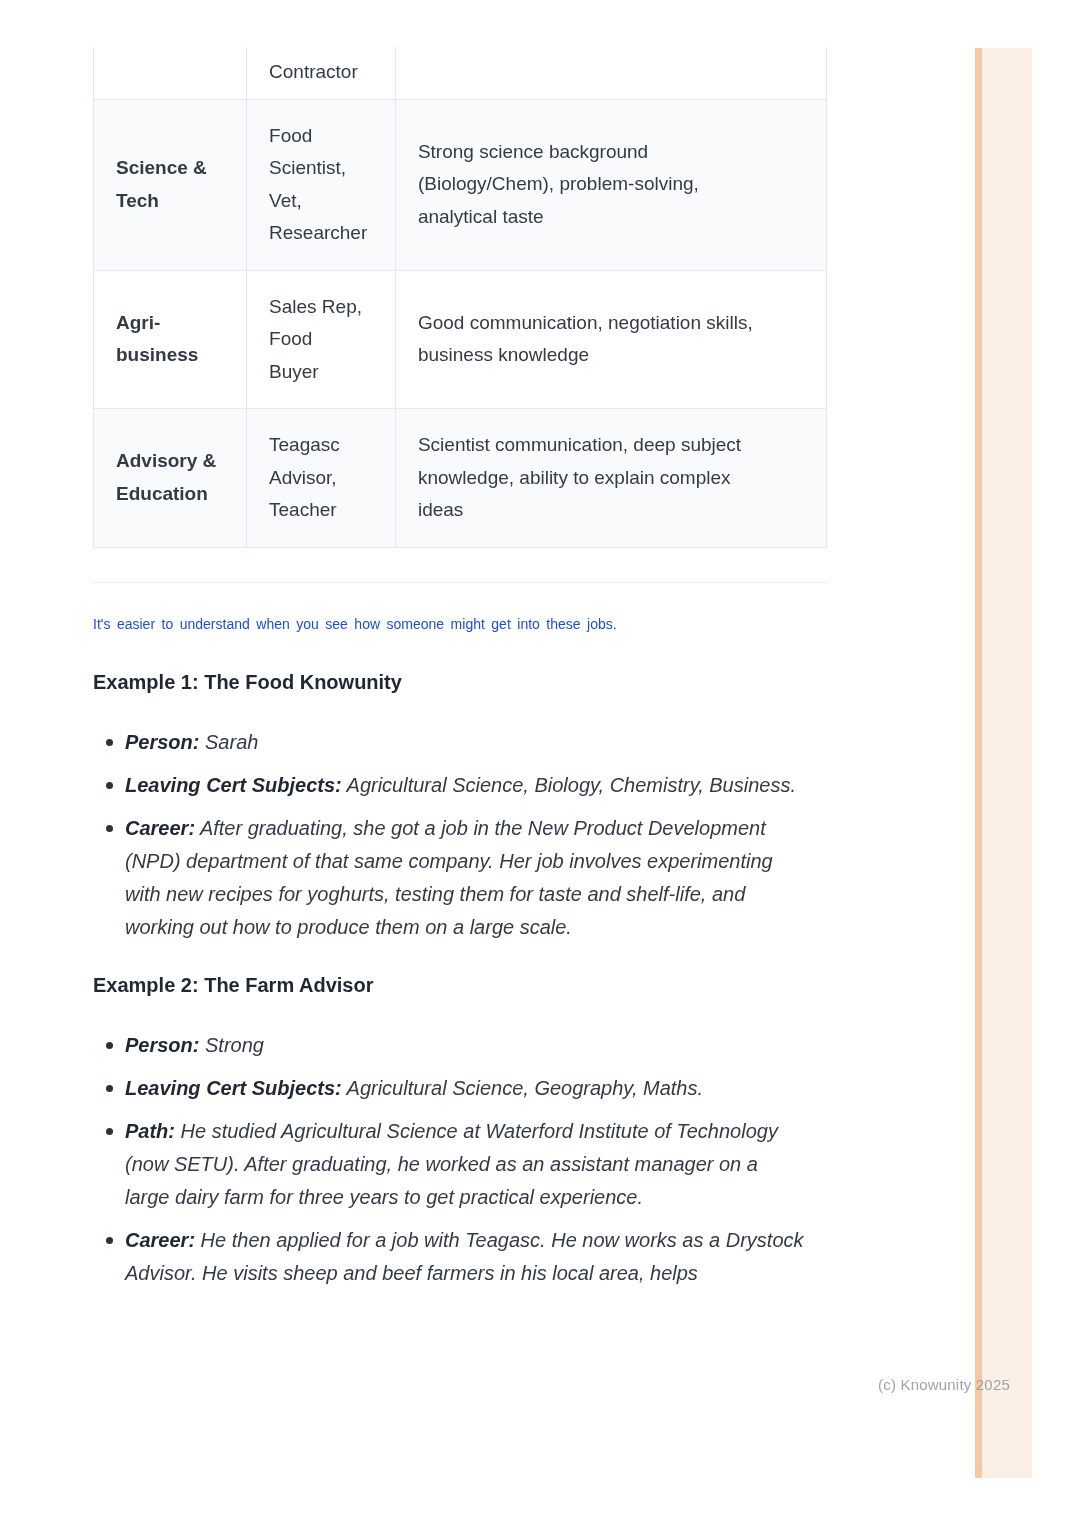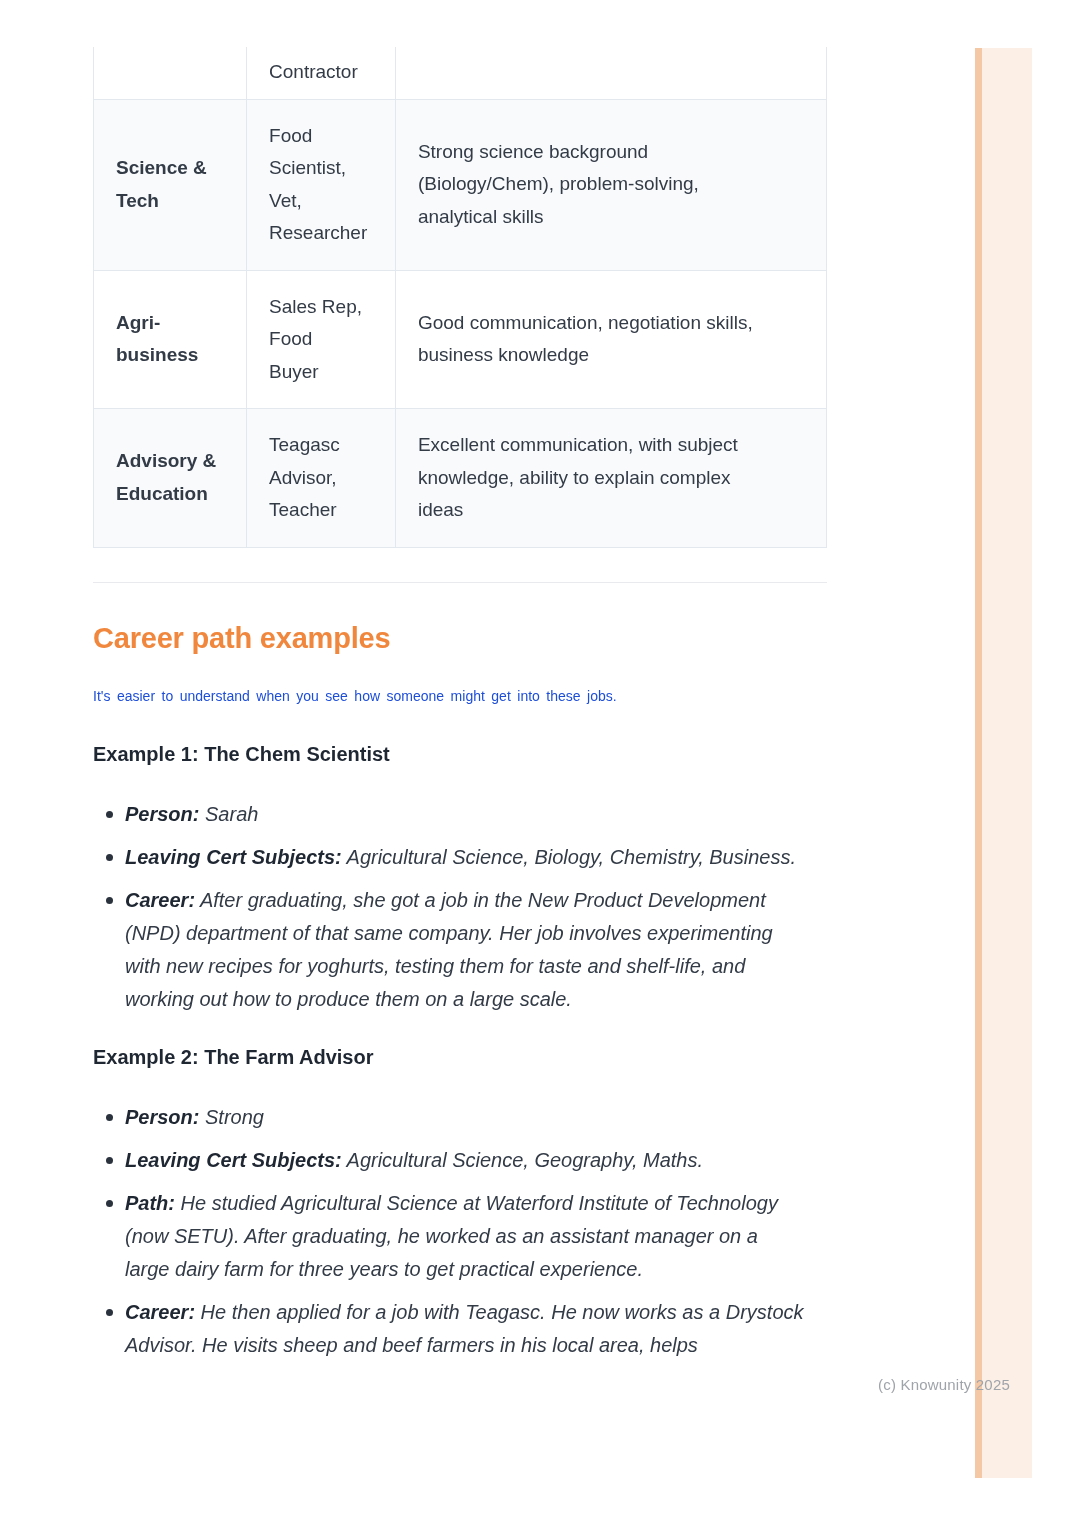--- a/index.html
+++ b/index.html
@@ -140,42 +140,41 @@
     <table class="skills-table">
       <tbody>
         <tr class="partial">
           <td class="c1"></td>
           <td class="c2">Contractor</td>
           <td class="c3"></td>
         </tr>
         <tr class="striped">
           <td class="c1">Science &amp; Tech</td>
           <td class="c2">Food Scientist, Vet, Researcher</td>
-          <td class="c3">Strong science background (Biology/Chem), problem-solving, analytical skills</td>
+          <td class="c3">Strong science background (Biology/Chem), problem-solving, analytical taste</td>
         </tr>
         <tr>
           <td class="c1">Agri-business</td>
           <td class="c2">Sales Rep, Food Buyer</td>
           <td class="c3">Good communication, negotiation skills, business knowledge</td>
         </tr>
         <tr class="striped">
           <td class="c1">Advisory &amp; Education</td>
           <td class="c2">Teagasc Advisor, Teacher</td>
-          <td class="c3">Excellent communication, with subject knowledge, ability to explain complex ideas</td>
+          <td class="c3">Scientist communication, deep subject knowledge, ability to explain complex ideas</td>
         </tr>
       </tbody>
     </table>
 
     <hr class="divider">
 
-    <h2 class="section-heading">Career path examples</h2>
 
     <p class="intro">It's easier to understand when you see how someone might get into these jobs.</p>
 
-    <h3 class="example-title">Example 1: The Chem Scientist</h3>
+    <h3 class="example-title">Example 1: The Food Knowunity</h3>
 
     <ul class="example-list">
       <li>
         <span class="dot"></span>
         <span class="b-label">Person:</span>
         <span class="b-text">Sarah</span>
       </li>
       <li>
         <span class="dot"></span>
         <span class="b-label">Leaving Cert Subjects:</span>

